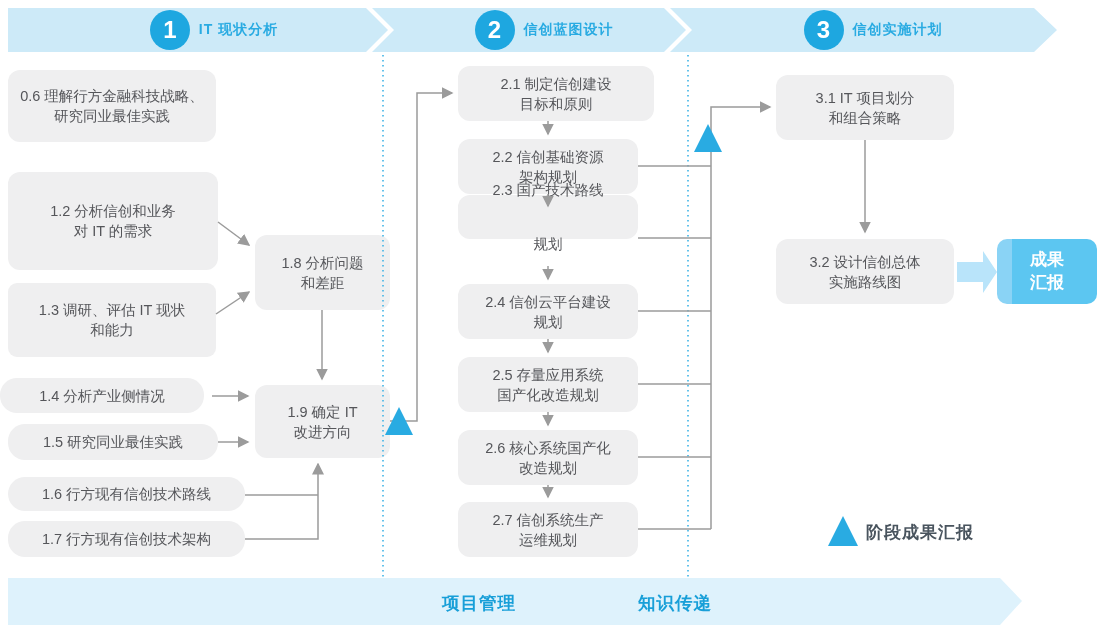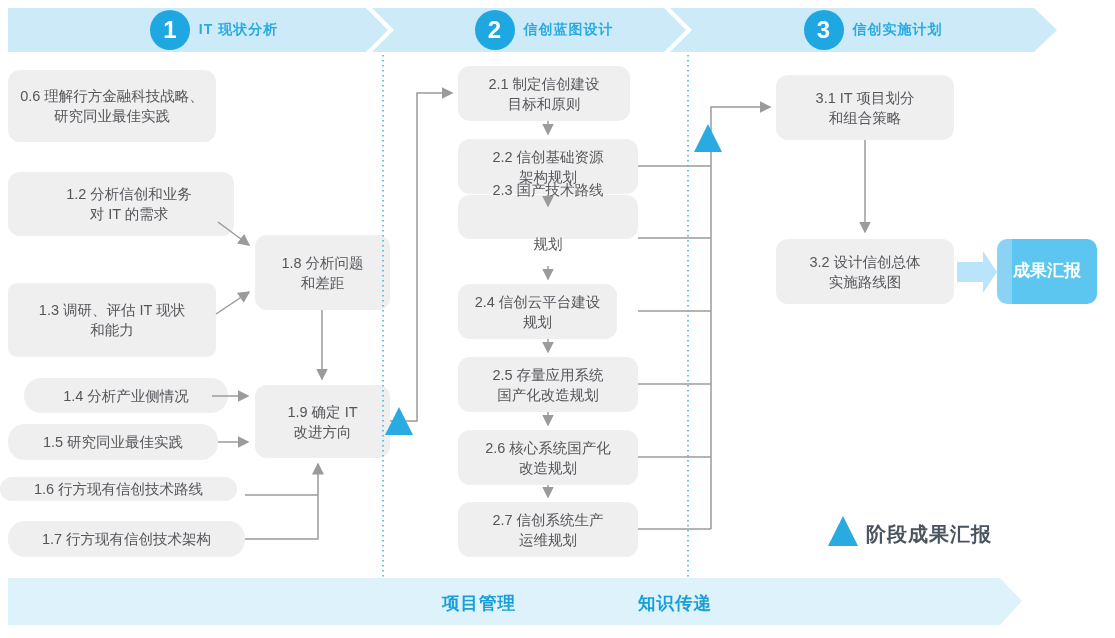--- a/index.html
+++ b/index.html
@@ -18,31 +18,31 @@
   .node{position:absolute;background:#efeff0;border-radius:12px;color:#55565a;
         font-size:14.5px;line-height:1.38;display:flex;flex-direction:column;
         align-items:center;justify-content:center;text-align:center;z-index:2;}
   .node span{white-space:nowrap;}
   .pill{border-radius:17px;}
 
   
   .outcome{position:absolute;left:997px;top:239px;width:100px;height:65px;border-radius:10px;
            background:linear-gradient(90deg,#8ad3f5 0%,#8ad3f5 15%,#5cc6f1 15%,#5cc6f1 100%);
            color:#fff;font-weight:bold;font-size:17px;line-height:1.35;display:flex;
-           flex-direction:row;align-items:center;justify-content:center;z-index:2;}
+           flex-direction:column;align-items:center;justify-content:center;z-index:2;}
 
   
   .bottom-band{position:absolute;left:8px;top:578px;width:1014px;height:47px;background:#def2fc;
                clip-path:polygon(0 0,992px 0,1014px 23px,992px 47px,0 47px);z-index:1;}
   .bottom-label{position:absolute;top:591px;color:#189fd8;font-weight:bold;font-size:17.5px;
                 letter-spacing:1px;z-index:2;white-space:nowrap;margin-left:44px;}
 
   
   .legend-label{position:absolute;left:866px;top:521px;color:#49545e;font-weight:bold;
-                font-size:20px;letter-spacing:1px;z-index:2;white-space:nowrap;}
+                font-size:17px;letter-spacing:1px;z-index:2;white-space:nowrap;}
 
   
   #wires{position:absolute;left:0;top:0;z-index:3;pointer-events:none;}
 </style>
 </head>
 <body>
 
 <div id="stage">
 
   <div class="band" style="left:8px;width:382px;clip-path:polygon(0 0,358px 0,380px 22px,358px 44px,0 44px);">
@@ -61,62 +61,62 @@
     <div class="band-inner" style="margin-left:18px;">
       <div class="phase-circle">3</div>
       <div class="phase-title">信创实施计划</div>
     </div>
   </div>
 
   <div class="node" style="left:8px;top:70px;width:208px;height:72px;">
     <span>0.6 理解行方金融科技战略、</span>
     <span>研究同业最佳实践</span>
   </div>
-  <div class="node" style="left:8px;top:172px;width:210px;height:64px;padding-left:16px;">
+  <div class="node" style="left:8px;top:172px;width:210px;height:98px;">
     <span>1.2 分析信创和业务</span>
     <span>对 IT 的需求</span>
   </div>
   <div class="node" style="left:8px;top:283px;width:208px;height:74px;border-radius:9px;">
     <span>1.3 调研、评估 IT 现状</span>
     <span>和能力</span>
   </div>
-  <div class="node pill" style="left:24px;top:378px;width:204px;height:35px;">
+  <div class="node pill" style="left:0;top:378px;width:204px;height:35px;">
     <span>1.4 分析产业侧情况</span>
   </div>
   <div class="node pill" style="left:8px;top:424px;width:210px;height:36px;">
     <span>1.5 研究同业最佳实践</span>
   </div>
-  <div class="node pill" style="left:0;top:477px;width:237px;height:24px;">
+  <div class="node pill" style="left:8px;top:477px;width:237px;height:34px;">
     <span>1.6 行方现有信创技术路线</span>
   </div>
   <div class="node pill" style="left:8px;top:521px;width:237px;height:36px;">
     <span>1.7 行方现有信创技术架构</span>
   </div>
   <div class="node" style="left:255px;top:235px;width:135px;height:75px;">
     <span>1.8 分析问题</span>
     <span>和差距</span>
   </div>
   <div class="node" style="left:255px;top:385px;width:135px;height:73px;">
     <span>1.9 确定 IT</span>
     <span>改进方向</span>
   </div>
 
-  <div class="node" style="left:458px;top:66px;width:172px;height:55px;">
+  <div class="node" style="left:458px;top:66px;width:196px;height:55px;">
     <span>2.1 制定信创建设</span>
     <span>目标和原则</span>
   </div>
   <div class="node" style="left:458px;top:139px;width:180px;height:55px;">
     <span>2.2 信创基础资源</span>
     <span>架构规划</span>
   </div>
   <div class="node" style="left:458px;top:195px;width:180px;height:44px;gap:34px;">
     <span>2.3 国产技术路线</span>
     <span>规划</span>
   </div>
-  <div class="node" style="left:458px;top:284px;width:159px;height:55px;">
+  <div class="node" style="left:458px;top:284px;width:180px;height:55px;">
     <span>2.4 信创云平台建设</span>
     <span>规划</span>
   </div>
   <div class="node" style="left:458px;top:357px;width:180px;height:55px;">
     <span>2.5 存量应用系统</span>
     <span>国产化改造规划</span>
   </div>
   <div class="node" style="left:458px;top:430px;width:180px;height:55px;">
     <span>2.6 核心系统国产化</span>
     <span>改造规划</span>

